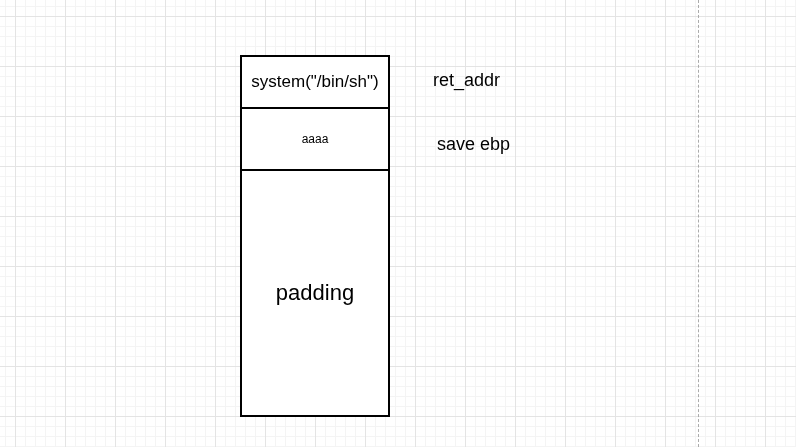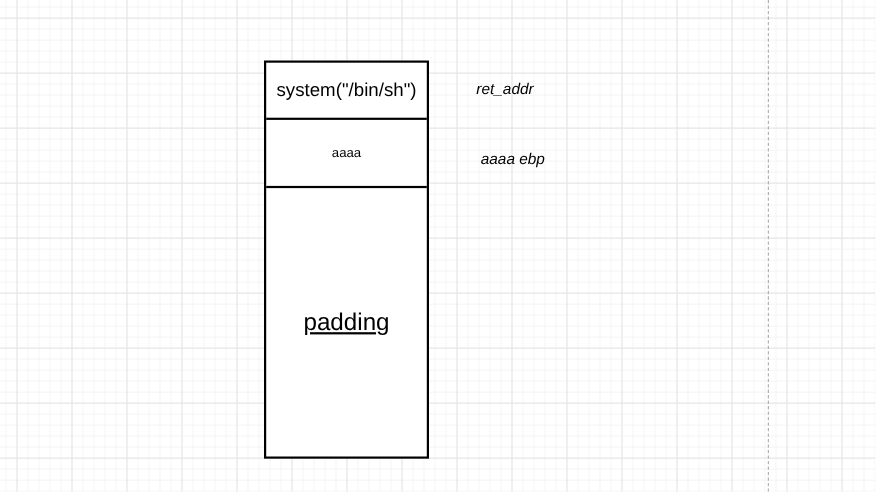--- a/index.html
+++ b/index.html
@@ -45,31 +45,30 @@
   }
   .stack-cell {
     box-sizing: border-box;
     border-bottom: 2px solid #000000;
     display: flex;
     align-items: center;
     justify-content: center;
     text-align: center;
     color: #000000;
   }
-  .stack-cell:last-child { border-bottom: none; text-decoration: underline; }
+  .stack-cell:last-child { border-bottom: none; }
   .cell-ret   { height: 52px; font-size: 17px; }
   .cell-ebp   { height: 62px; font-size: 12px; }
   .cell-pad   { flex: 1; font-size: 22px; }
   .annotation {
     position: absolute;
     color: #000000;
-    font-size: 14px;
+    font-size: 18px;
     line-height: 27px;
     white-space: nowrap;
-    font-style: italic;
   }
   .annotation-ret { left: 433px; top: 67px; }
   .annotation-ebp { left: 437px; top: 131px; }
 </style>
 </head>
 <body>
 
 <div class="canvas">
 
   <div class="page-boundary"></div>
@@ -81,15 +80,15 @@
     <div class="stack-cell cell-ebp">
       <span>aaaa</span>
     </div>
     <div class="stack-cell cell-pad">
       <span>padding</span>
     </div>
   </div>
 
   <div class="annotation annotation-ret">ret_addr</div>
 
-  <div class="annotation annotation-ebp">aaaa ebp</div>
+  <div class="annotation annotation-ebp">save ebp</div>
 
 </div>
 
 </body></html>

